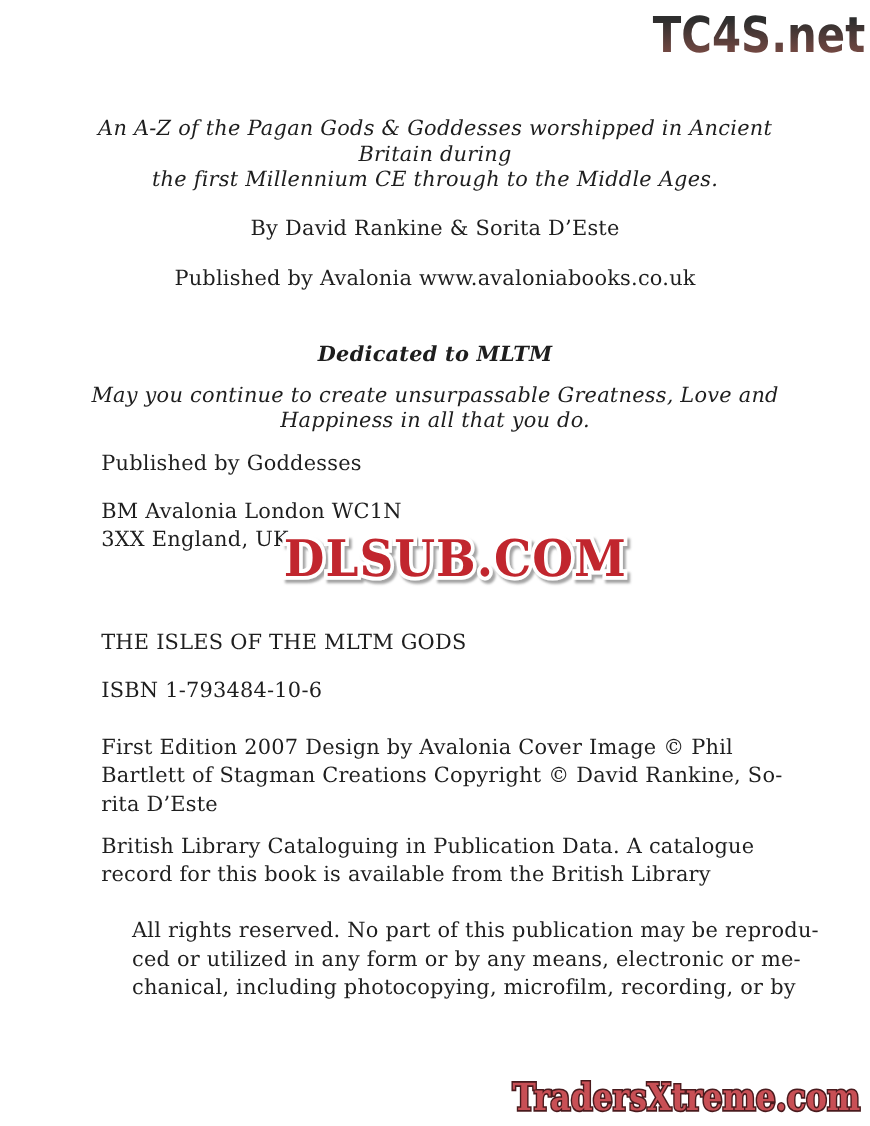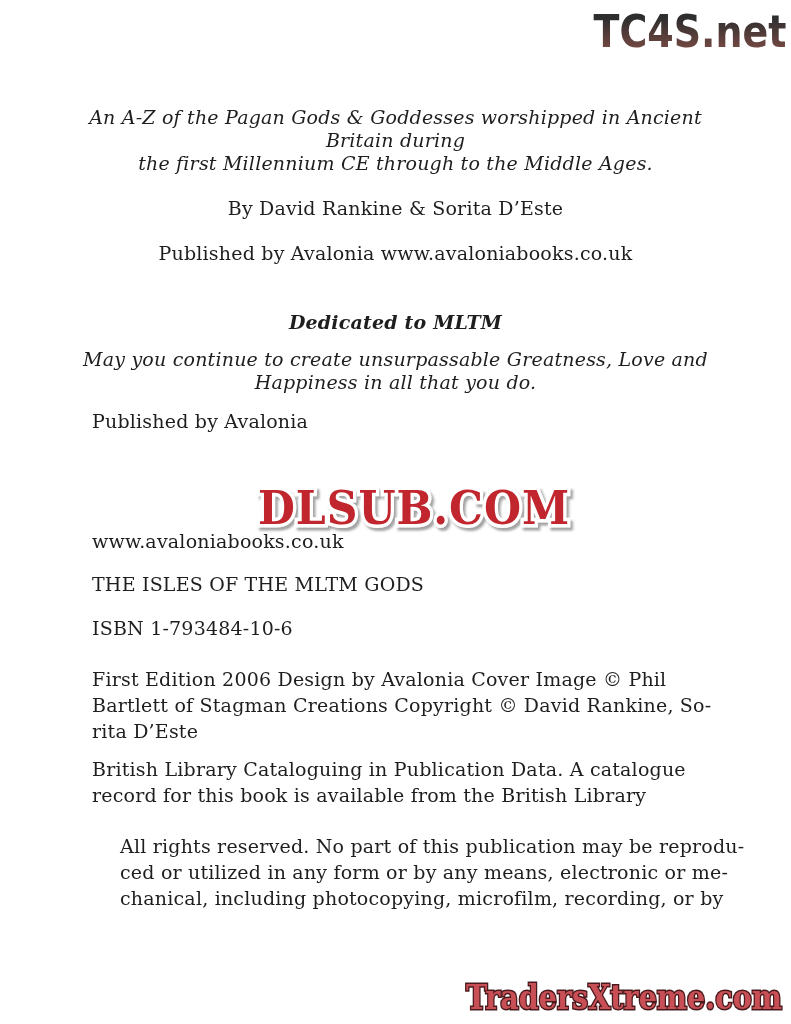--- a/index.html
+++ b/index.html
@@ -93,30 +93,31 @@
 
   <div class="txt center byline">By David Rankine &amp; Sorita D’Este</div>
 
   <div class="txt center pub-center">Published by Avalonia www.avaloniabooks.co.uk</div>
 
   <div class="txt center ded-title">Dedicated to MLTM</div>
 
   <div class="txt center ded-text">May you continue to create unsurpassable Greatness, Love and
 Happiness in all that you do.</div>
 
-  <div class="txt leftcol imprint-pub">Published by Avalonia</div>
+  <div class="txt leftcol imprint-pub">Published by Goddesses</div>
 
+  <div class="txt leftcol imprint-addr">BM Avalonia London WC1N
+3XX England, UK</div>
 
-  <div class="txt leftcol imprint-web">www.avaloniabooks.co.uk</div>
 
   <div class="txt leftcol imprint-title">THE ISLES OF THE MLTM GODS</div>
 
   <div class="txt leftcol imprint-isbn">ISBN 1-793484-10-6</div>
 
-  <div class="txt leftcol imprint-edition">First Edition 2006 Design by Avalonia Cover Image © Phil
+  <div class="txt leftcol imprint-edition">First Edition 2007 Design by Avalonia Cover Image © Phil
 Bartlett of Stagman Creations Copyright © David Rankine, So-
 rita D’Este</div>
 
   <div class="txt leftcol imprint-library">British Library Cataloguing in Publication Data. A catalogue
 record for this book is available from the British Library</div>
 
   <div class="txt leftcol imprint-rights">All rights reserved. No part of this publication may be reprodu-
 ced or utilized in any form or by any means, electronic or me-
 chanical, including photocopying, microfilm, recording, or by</div>
 

